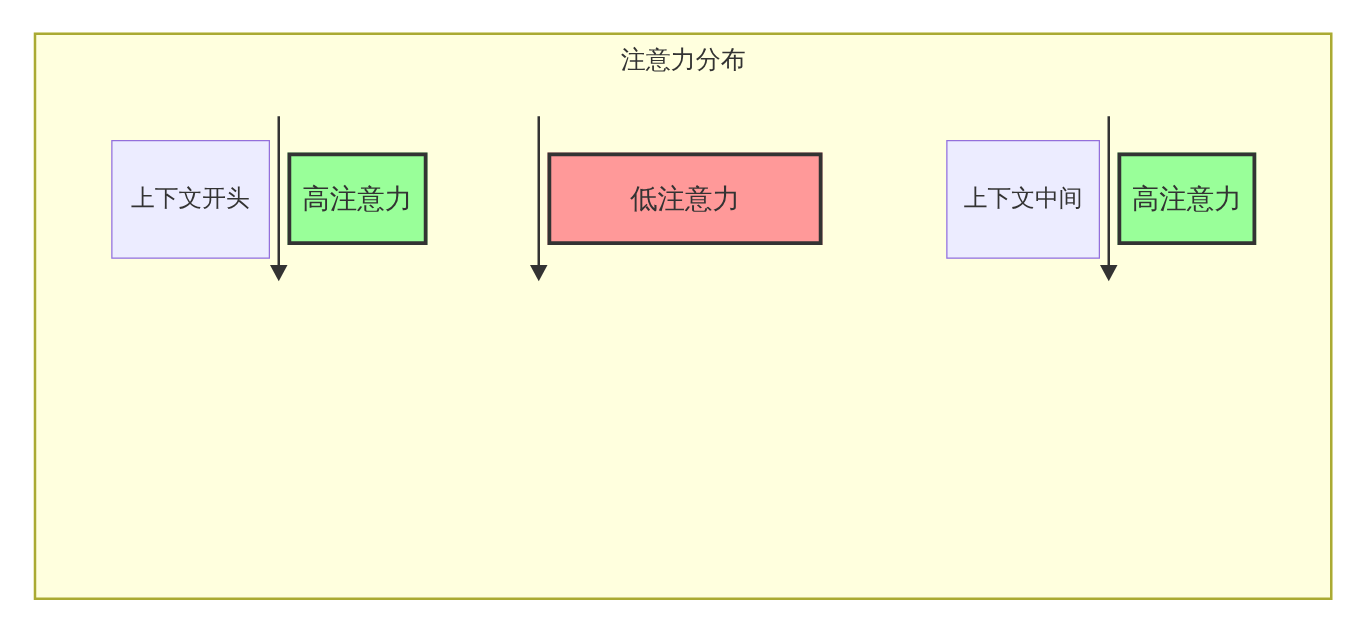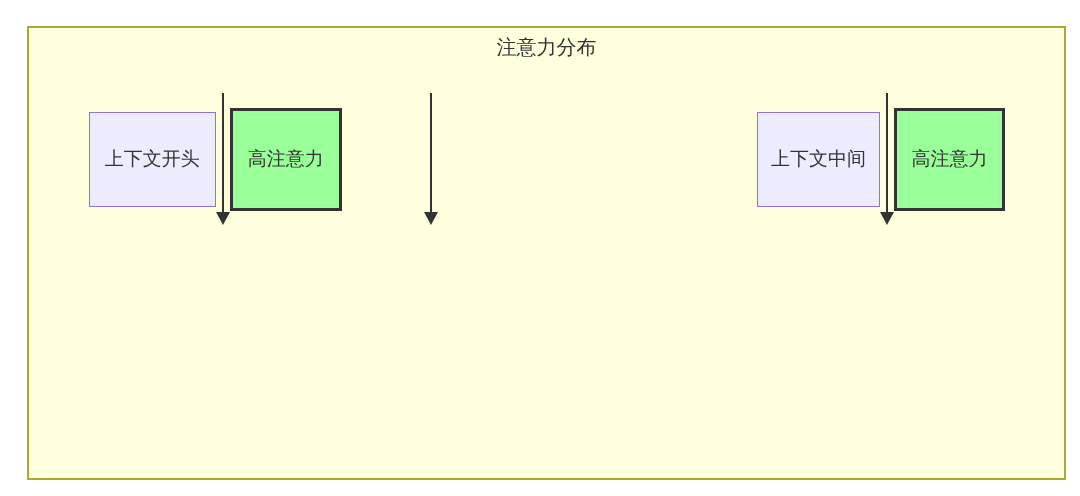--- a/index.html
+++ b/index.html
@@ -78,26 +78,26 @@
   }
   .arrowhead {
     width: 0;
     height: 0;
     border-left: 7px solid transparent;
     border-right: 7px solid transparent;
     border-top: 13px solid var(--arrow);
   }
   .target-node {
     width: 220px;
-    height: 103px;
+    height: 74px;
     border: 3px solid var(--target-border);
     display: flex;
     align-items: center;
     justify-content: center;
-    font-size: 19px;
+    font-size: 22px;
     color: var(--text);
   }
   .node-high { background: var(--high-fill); }
   .node-low  { background: var(--low-fill); }
 </style>
 </head>
 <body>
 
 <div class="page">
   <div class="canvas"></div>
@@ -110,20 +110,21 @@
       <div class="arrowhead"></div>
     </div>
     <div class="target-node node-high">高注意力</div>
   </div>
 
   <div class="flow-column col-2">
     <div class="arrow-connector">
       <div class="arrow-line"></div>
       <div class="arrowhead"></div>
     </div>
+    <div class="target-node node-low">低注意力</div>
   </div>
 
   <div class="flow-column col-3">
     <div class="source-node">上下文中间</div>
     <div class="arrow-connector">
       <div class="arrow-line"></div>
       <div class="arrowhead"></div>
     </div>
     <div class="target-node node-high">高注意力</div>
   </div>

